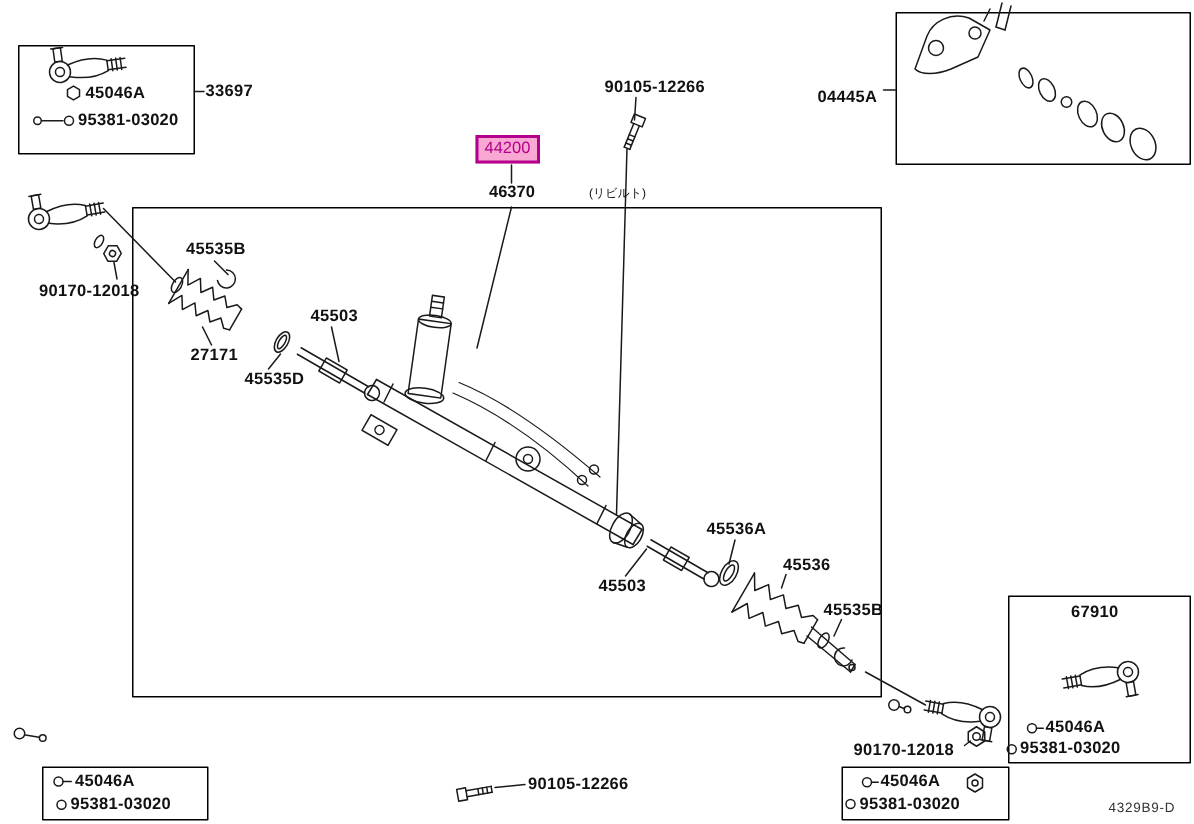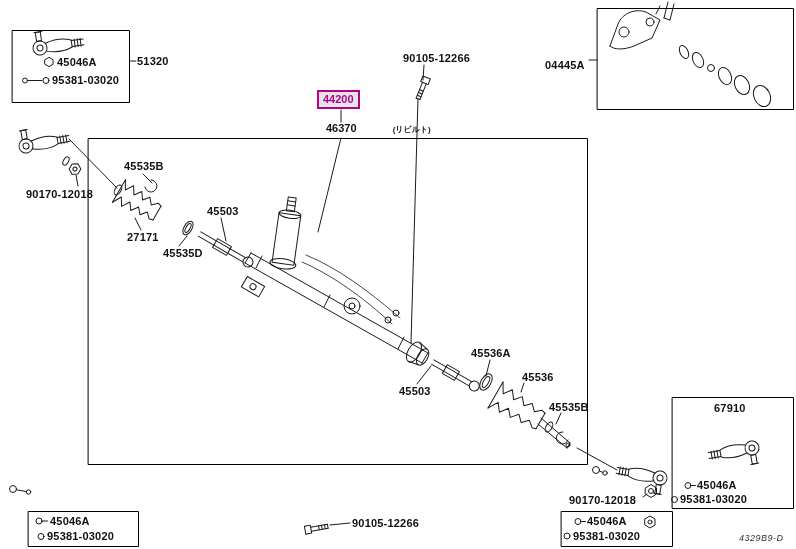--- a/index.html
+++ b/index.html
@@ -11,26 +11,26 @@
   .art { position:absolute; left:0; top:0; }
   .art * { stroke:#1a1a1a; stroke-width:1; fill:none; stroke-linecap:round; stroke-linejoin:round; }
   .art .frame { stroke:#000; }
   .art .thin { stroke-width:0.8; }
   .lbl {
     position:absolute; font-size:11px; font-weight:700; color:#111;
     white-space:nowrap; letter-spacing:0.2px; line-height:12px;
   }
   .hl {
     position:absolute; left:317px; top:90px; padding:1px 4px;
-    font-size:11px; font-weight:700; line-height:13px;
-    border:2px solid #0f766e; color:#b4008c; background:#e5e5e5;
+    font-size:11px; font-weight:400; line-height:13px;
+    border:2px solid #0f766e; color:#b4008c; background:#f9a8d4;
   }
   .note { position:absolute; left:326px; top:122px; font-size:11px; font-weight:700; color:#111; white-space:nowrap; }
-  .note .sfx { font-size:8px; font-weight:700;padding-left:33px; }
-  .code { position:absolute; left:739px; top:533px; font-size:9px; font-weight:400; color:#333; letter-spacing:0.5px;font-style:italic; }
+  .note .sfx { font-size:8px; font-weight:400;padding-left:33px; }
+  .code { position:absolute; left:739px; top:533px; font-size:9px; font-weight:400; color:#333; letter-spacing:0.5px; }
 </style>
 </head>
 <body>
 
 <div class="stage">
 
   <svg class="art" width="796" height="549" viewBox="0 0 796 549">
 
     <g>
       <rect class="frame" x="12.5" y="30.5" width="117" height="72"></rect>
@@ -242,21 +242,21 @@
       <circle cx="674.5" cy="499.5" r="3"></circle>
 
       <circle cx="596" cy="470" r="3.5"></circle>
       <line x1="599.5" y1="471" x2="603" y2="472.5"></line>
       <circle cx="605" cy="473" r="2.2"></circle>
     </g>
   </svg>
 
   <div class="lbl" style="left:57px;top:56px">45046A</div>
   <div class="lbl" style="left:52px;top:74px">95381-03020</div>
-  <div class="lbl" style="left:137px;top:55px">51320</div>
+  <div class="lbl" style="left:137px;top:55px">33697</div>
   <div class="lbl" style="left:403px;top:52px">90105-12266</div>
   <div class="lbl" style="left:545px;top:59px">04445A</div>
 
   <div class="hl" style="color: rgb(180, 0, 140); border-color: rgb(180, 0, 140);">
     <span>44200</span>
   </div>
   <div class="note">
     <span>46370</span>
     <span class="sfx">(リビルト)</span>
   </div>

